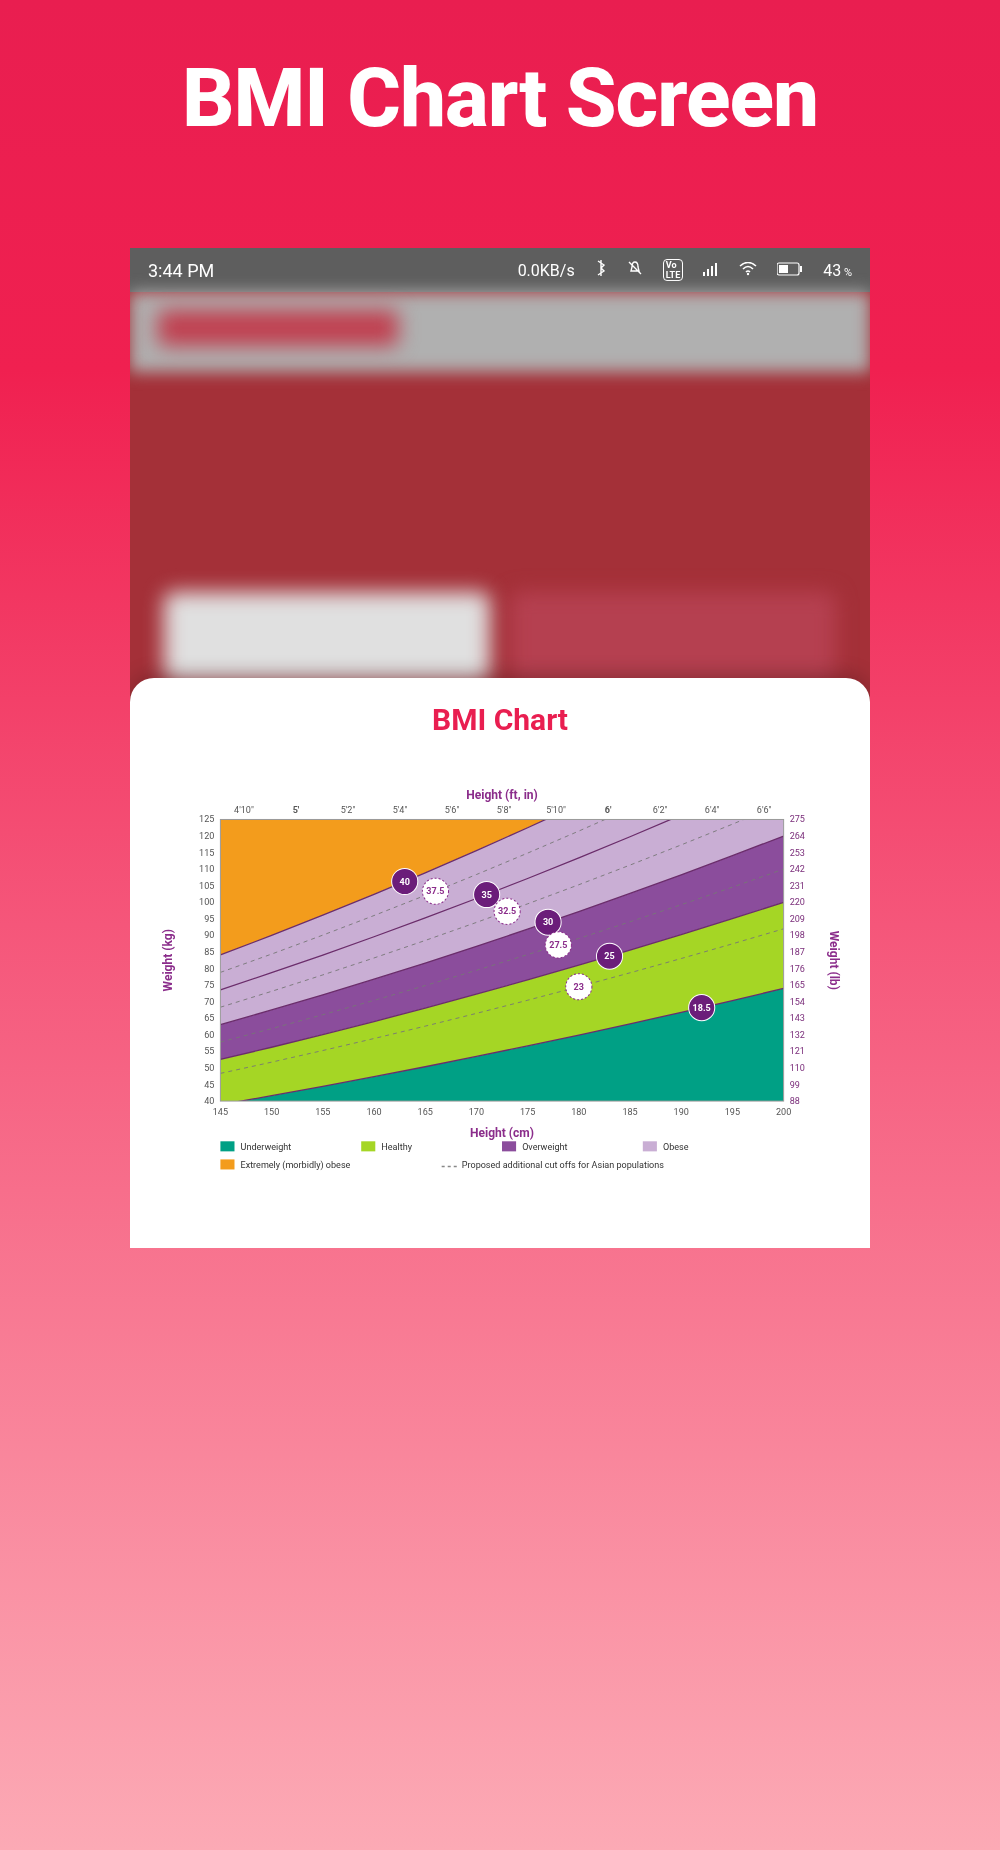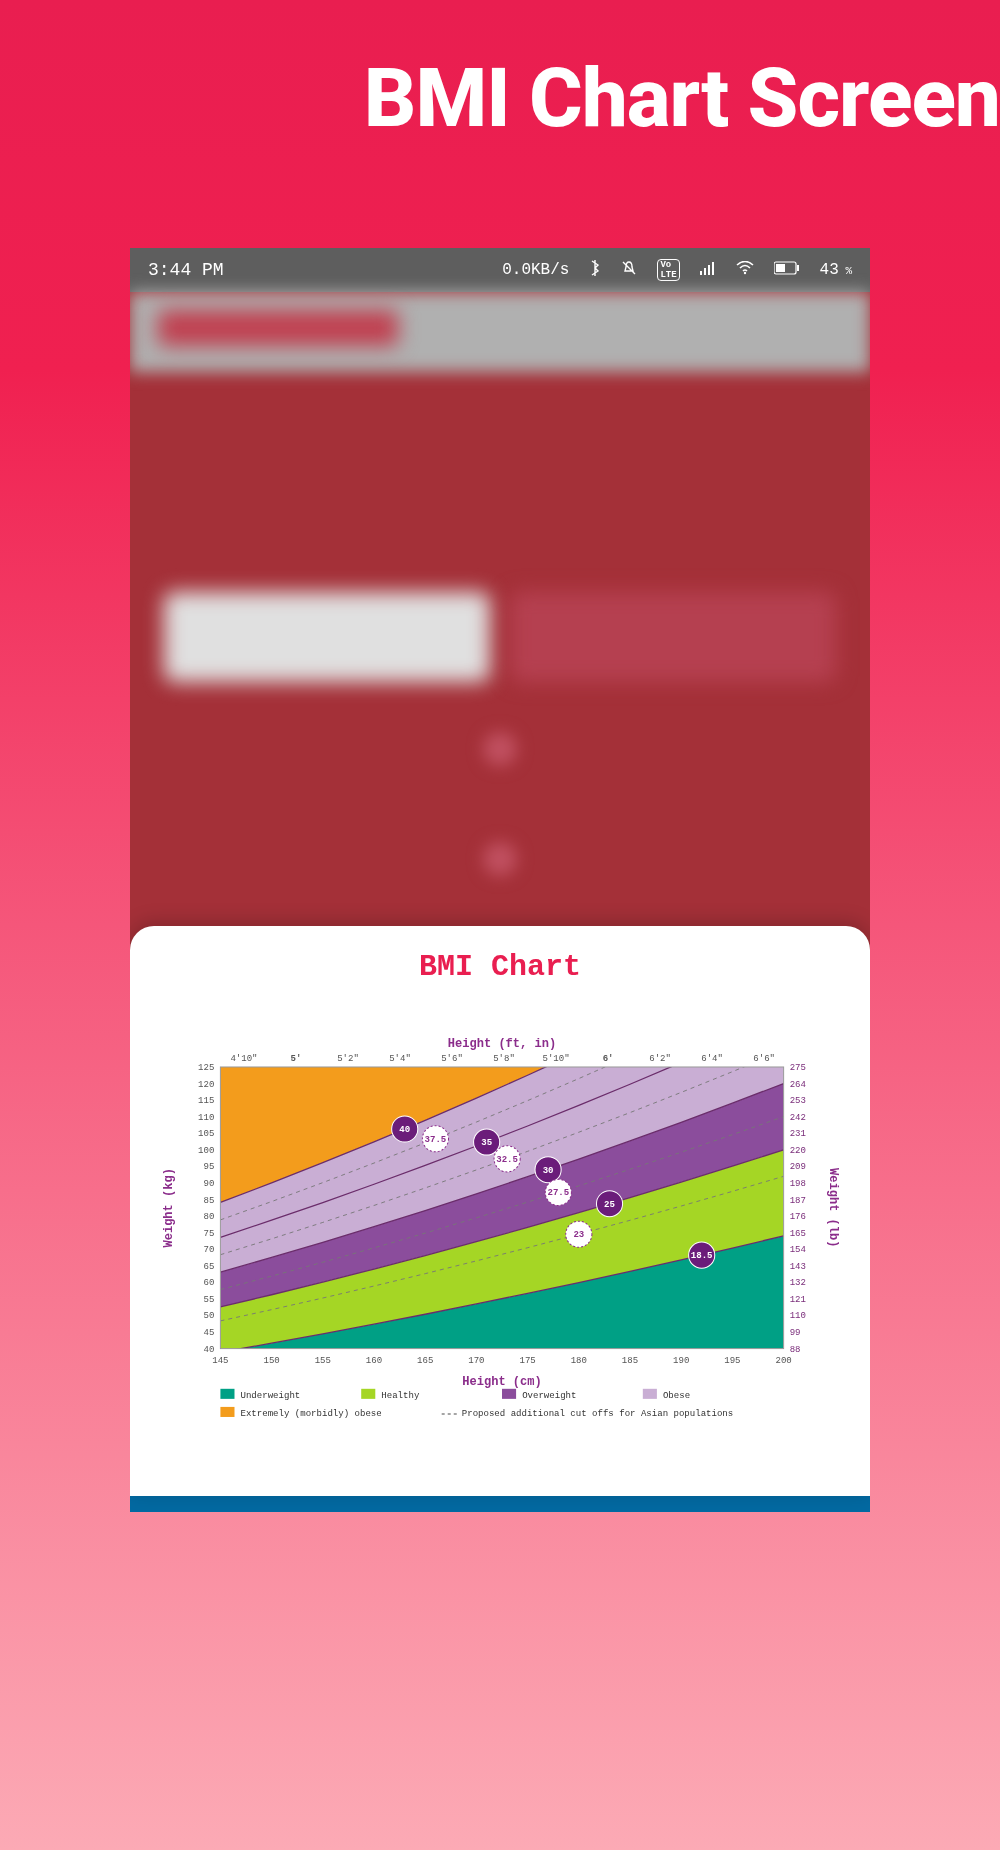--- a/index.html
+++ b/index.html
@@ -8,35 +8,34 @@
     height: 1850px;
     font-family: -apple-system, BlinkMacSystemFont, 'Segoe UI', Roboto, Arial, sans-serif;
     background: linear-gradient(180deg, #e91e50 0%, #f02050 20%, #f5567a 50%, #fcaab5 100%);
     position: relative;
     overflow: hidden;
   }
   .page-title {
     color: #fff;
     font-size: 82px;
     font-weight: 800;
-    text-align: right;
+    text-align: center;
     padding-top: 50px;
     letter-spacing: -1px;
   }
   .phone {
     position: absolute;
     top: 248px;
     left: 50%;
     transform: translateX(-50%);
     width: 740px;
-    height: 1264px;
-    background: #0369a1;
+    height: 1000px;
+    background: #f0abfc;
     border-radius: 0;
     overflow: hidden;
-    font-family: Liberation Mono, monospace;
   }
   .status-bar {
     height: 44px;
     background: #5e5e5e;
     color: #fff;
     display: flex;
     align-items: center;
     justify-content: space-between;
     padding: 0 18px;
     font-size: 18px;
@@ -92,21 +91,21 @@
     position: absolute;
     width: 34px; height: 34px;
     border-radius: 50%;
     background: #c05060;
     left: 50%; transform: translateX(-50%);
     filter: blur(8px);
   }
   .sheet {
     position: absolute;
     left: 0; right: 0;
-    bottom: 16px;
+    bottom: 0;
     height: 570px;
     background: #fff;
     border-radius: 24px 24px 0 0;
     box-shadow: 0 -4px 20px rgba(0,0,0,0.2);
     padding: 24px 18px 0;
     display: flex;
     flex-direction: column;
   }
   .sheet-title {
     font-size: 30px;

